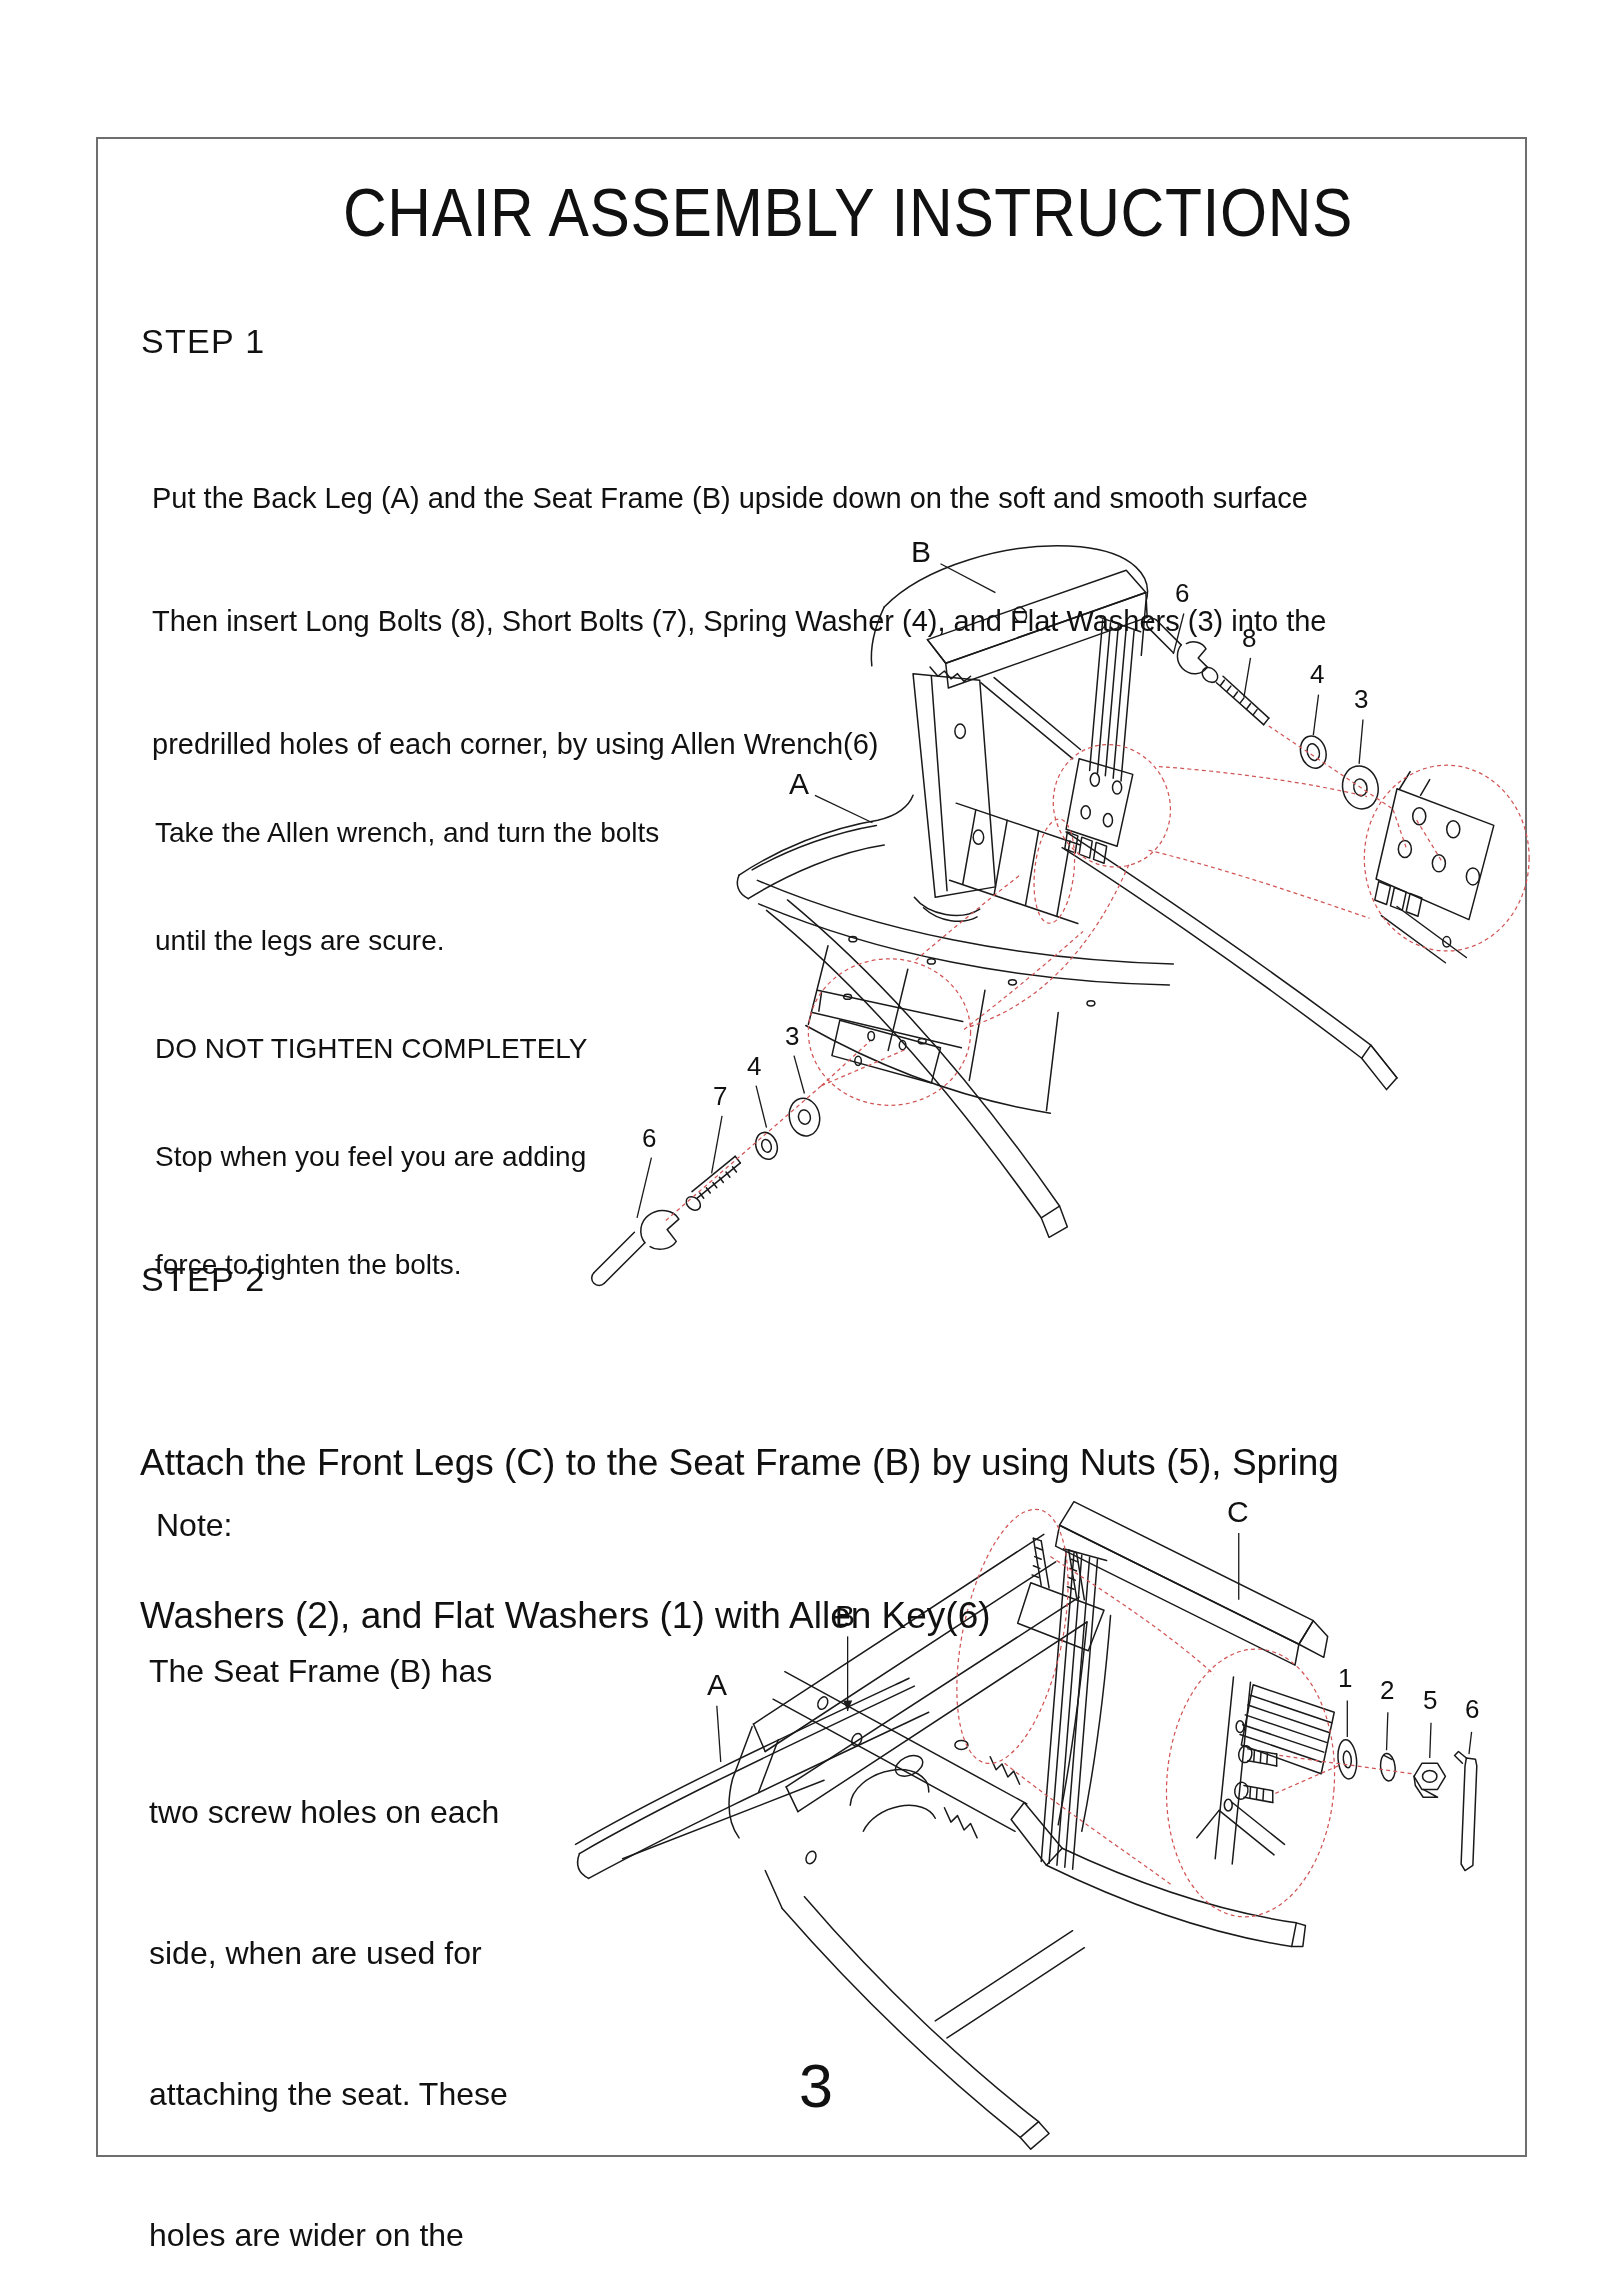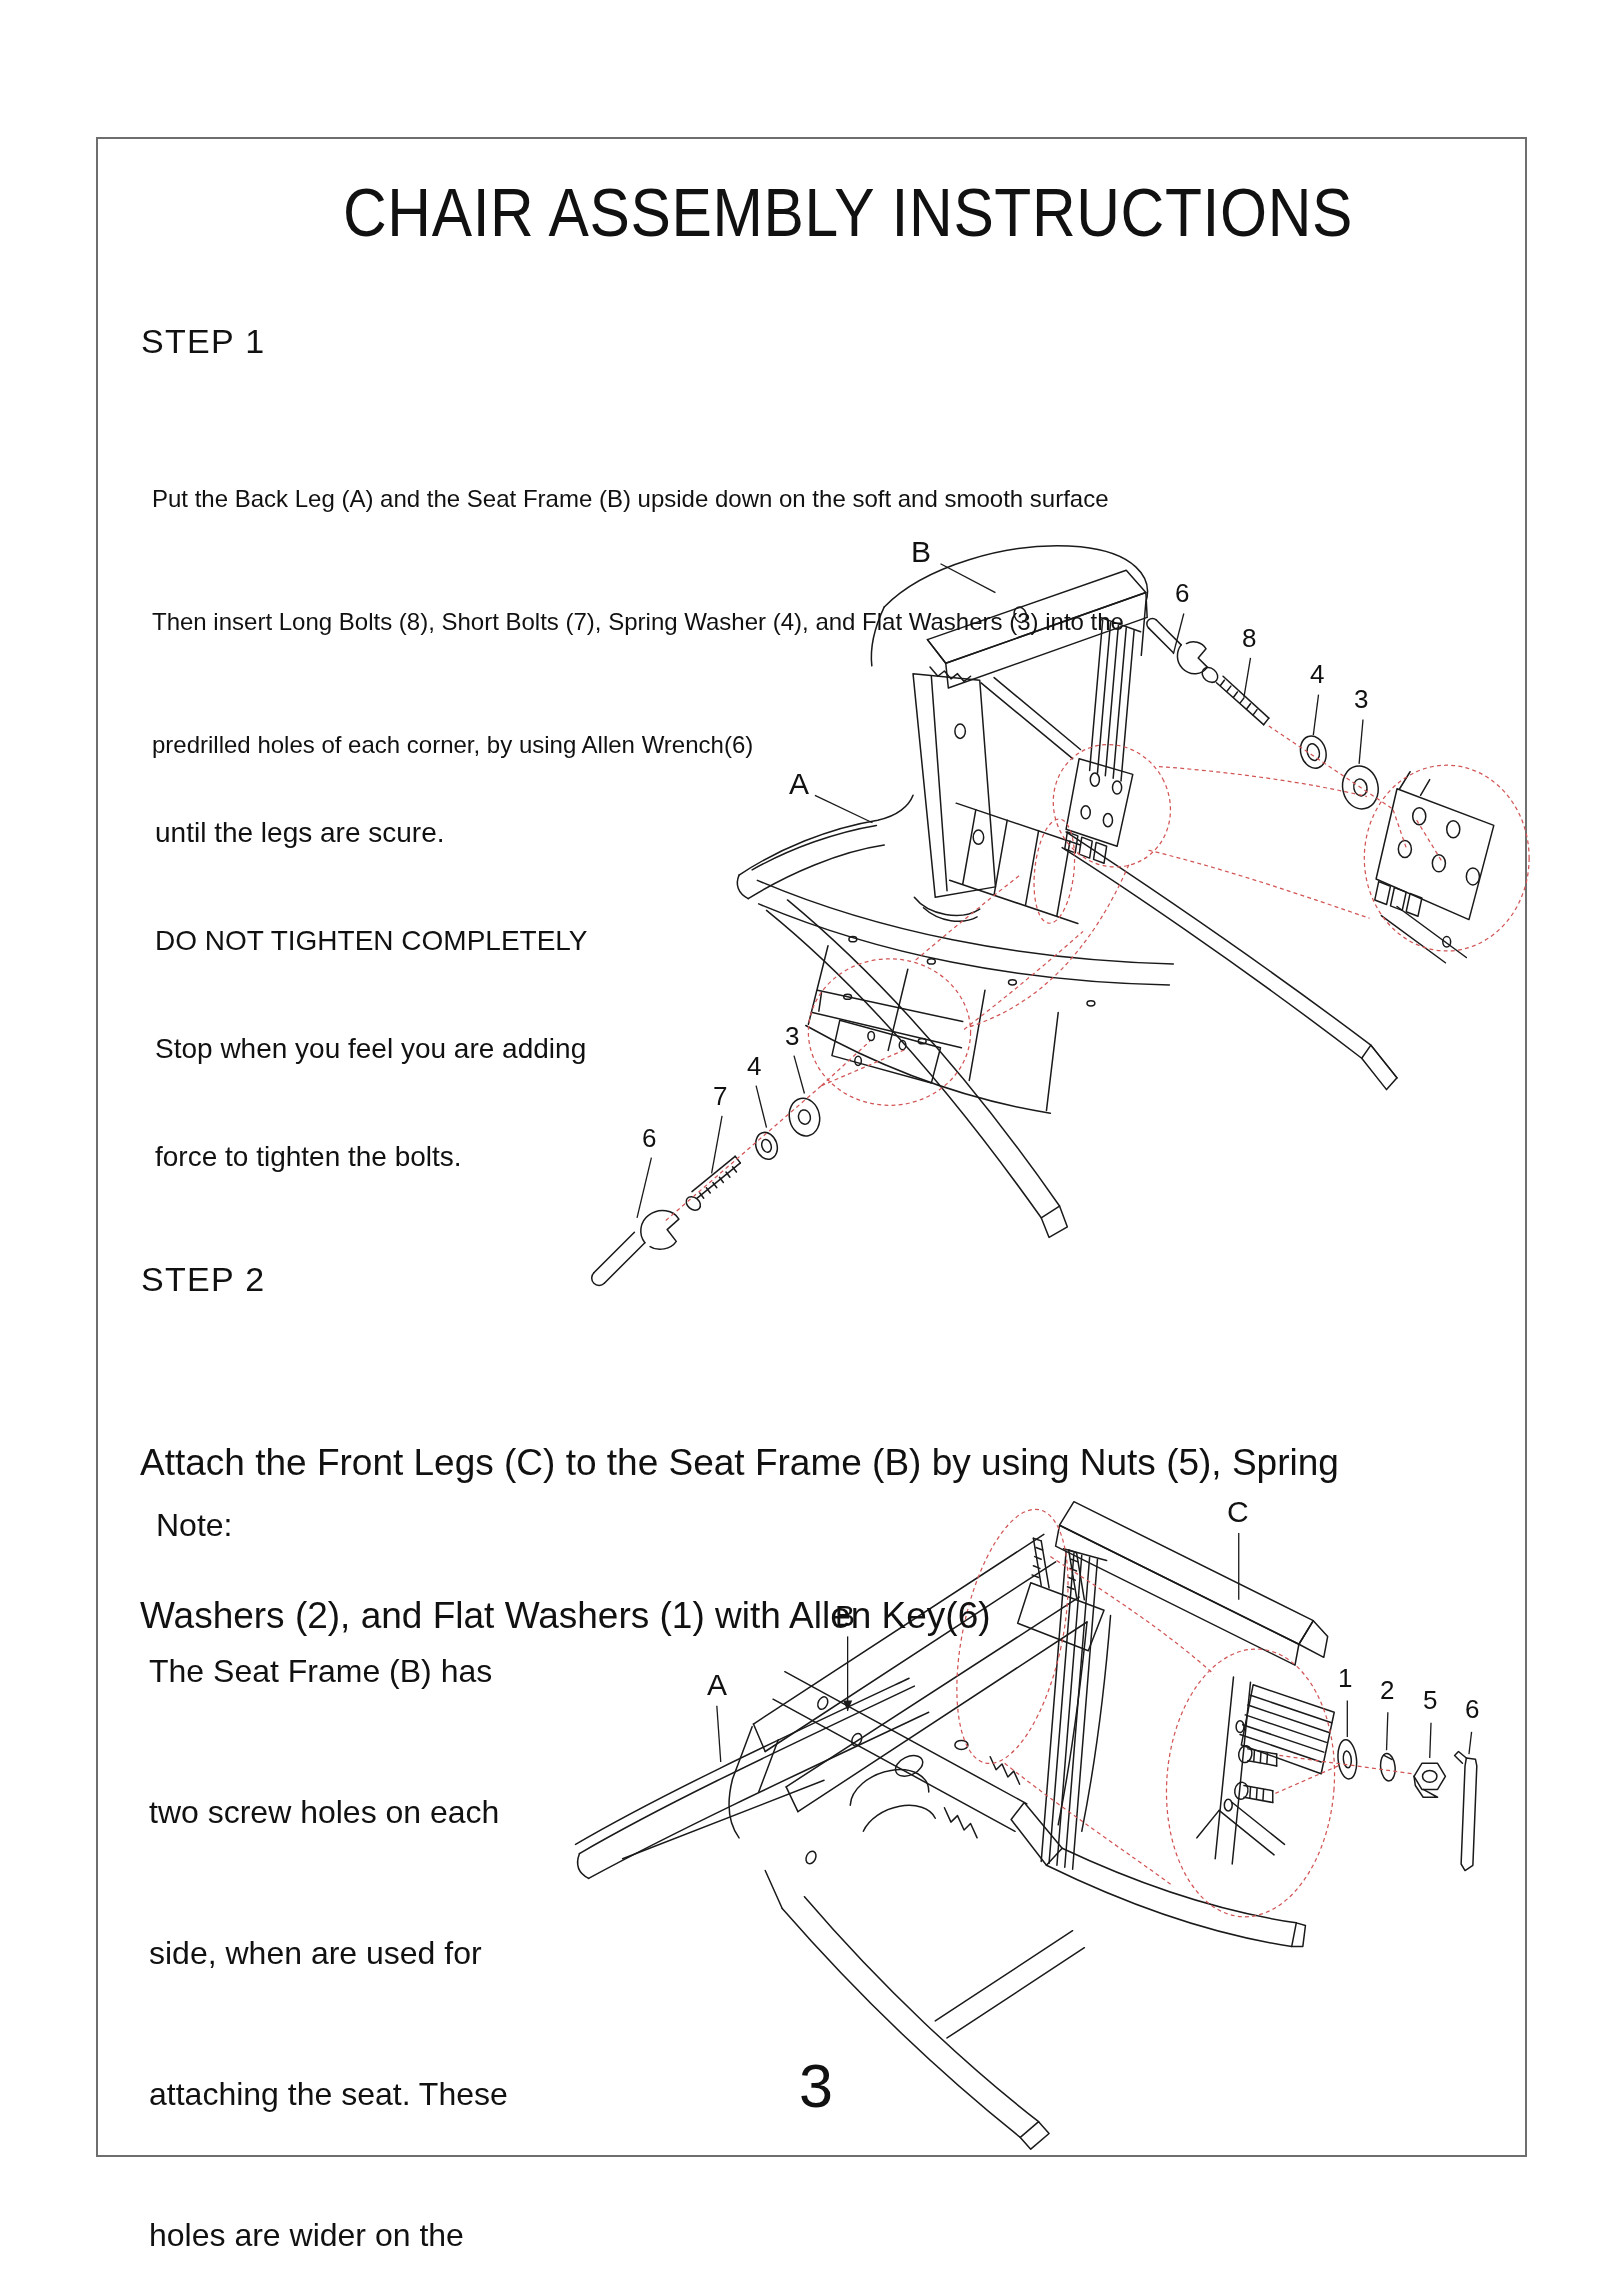--- a/index.html
+++ b/index.html
@@ -10,21 +10,21 @@
   .frame{
     position:absolute;left:96px;top:137px;width:1431px;height:2020px;
     border:2px solid #6e6e6e;box-sizing:border-box;
   }
   .abs{position:absolute;white-space:pre;}
   .title{
     left:343px;top:173px;font-size:68px;letter-spacing:0.7px;
     transform:scaleX(0.89);transform-origin:0 0;
   }
   .stepheading{font-size:34px;letter-spacing:1.3px;}
-  .body1{font-size:24px;line-height:41px;}
+  .body1{font-size:29px;line-height:41px;}
   .callout{font-size:28px;line-height:36px;}
   .body2{font-size:37px;line-height:51px;}
   .note{font-size:32px;line-height:47px;}
   .pageno{font-size:61px;}
   .lbl{font-size:30px;}
   .num{font-size:26px;}
   svg{position:absolute;left:0;top:0;}
 </style>
 </head>
 <body>
@@ -357,20 +357,21 @@
 
   <div class="abs stepheading" style="left:141px;top:322px;">STEP 1</div>
 
   <div class="abs body1" style="left:152px;top:396px;">
     <div>Put the Back Leg (A) and the Seat Frame (B) upside down on the soft and smooth surface</div>
     <div>Then insert Long Bolts (8), Short Bolts (7), Spring Washer (4), and Flat Washers (3) into the</div>
     <div>predrilled holes of each corner, by using Allen Wrench(6)</div>
   </div>
 
   <div class="abs callout" style="left:155px;top:743px;">
+    <div>Take the Allen wrench, and turn the bolts</div>
     <div>until the legs are scure.</div>
     <div>DO NOT TIGHTEN COMPLETELY</div>
     <div>Stop when you feel you are adding</div>
     <div>force to tighten the bolts.</div>
   </div>
 
   <div class="abs lbl" style="left:911px;top:535px;">B</div>
   <div class="abs num" style="left:1175px;top:578px;">6</div>
   <div class="abs num" style="left:1242px;top:623px;">8</div>
   <div class="abs num" style="left:1310px;top:659px;">4</div>

